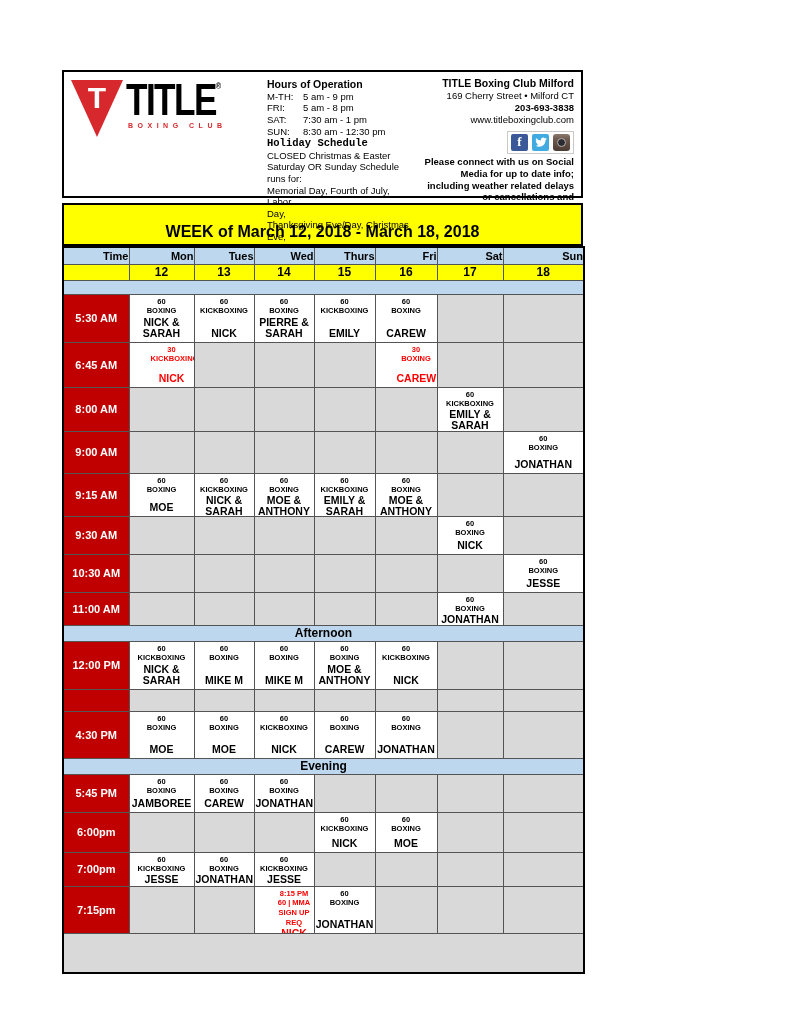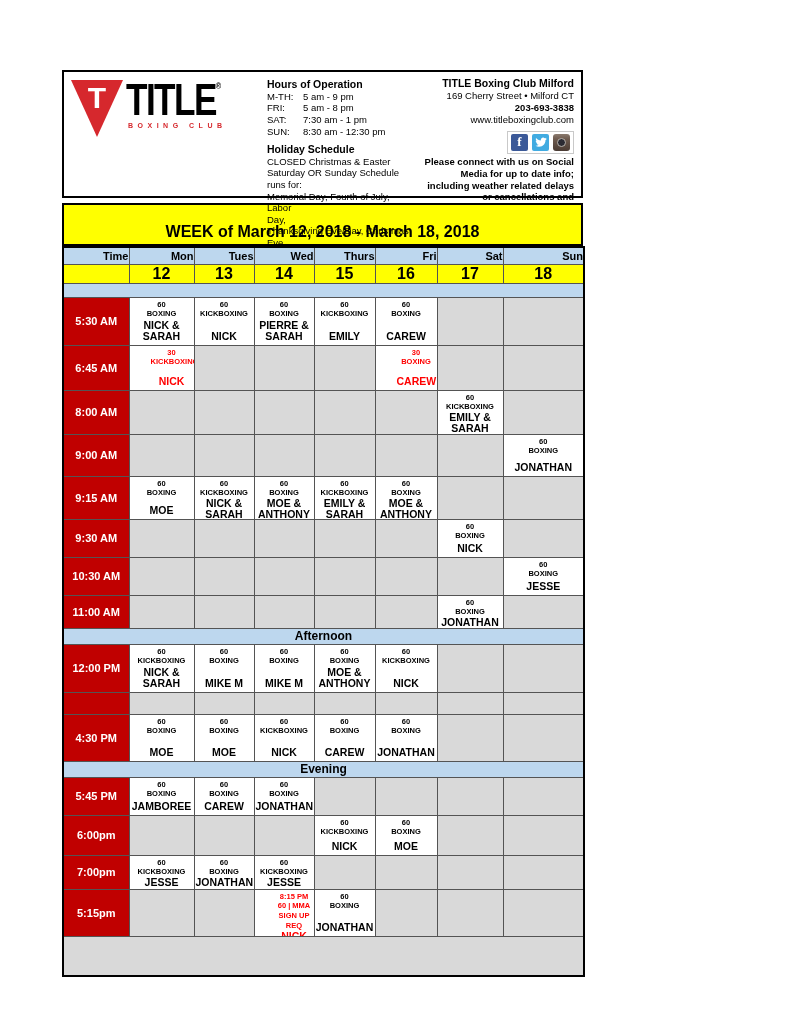--- a/index.html
+++ b/index.html
@@ -30,21 +30,21 @@
     transform:scaleX(.80);transform-origin:left top;white-space:nowrap;
   }
   .reg{font-size:9px;vertical-align:top;letter-spacing:0;position:relative;top:2px;}
   .brandsub{
     color:#d6282d;font-weight:bold;font-size:7px;letter-spacing:4.5px;
     margin-top:2px;margin-left:2px;white-space:nowrap;
   }
   .hours{flex:1;font-size:9.5px;line-height:1.22;padding-top:1px;}
   .hours .sect{font-weight:bold;font-size:10.5px;}
   .hrow .hlbl{display:inline-block;width:36px;}
-  .holiday{margin-top:6px;}
+  .holiday{font-family:Liberation Mono, monospace;}
   .holline{line-height:1.22;}
   .contact{width:158px;text-align:right;font-size:9.5px;line-height:1.25;}
   .cname{font-weight:bold;font-size:10.5px;}
   .cphone{font-weight:bold;}
   .socialwrap{display:flex;justify-content:flex-end;margin:5px 0 2px 0;}
   .socialbox{border:1px solid #c9c9c9;padding:2px 3px;display:flex;gap:4px;background:#fff;}
   .sicon{width:17px;height:17px;border-radius:2px;display:flex;align-items:center;justify-content:center;}
   .fb{background:#3b5998;color:#fff;font-weight:bold;font-size:13px;font-family:"Liberation Serif",serif;}
   .tw{background:#41abe1;}
   .ig{background:linear-gradient(180deg,#8a7a6e 0%,#6e5b4f 30%,#4a3b33 100%);position:relative;border-radius:3px;}
@@ -63,21 +63,21 @@
     border:2px solid #000;margin-top:0;
   }
   table.sched td,table.sched th{
     border:1px solid #545454;padding:0;box-sizing:border-box;overflow:hidden;
   }
   th.dayhead{
     background:#bdd7ee;font-weight:bold;font-size:11px;text-align:right;
     border:1px solid #000;
   }
   td.datecell{
-    background:#ffff00;font-weight:bold;font-size:16px;text-align:center;
+    background:#ffff00;font-weight:bold;font-size:12px;text-align:center;
     border:1px solid #000;
   }
   td.time{
     background:#c00000;color:#fff;font-weight:bold;font-size:11px;
     text-align:center;vertical-align:middle;border:1px solid #000;
   }
   td.empty{background:#d9d9d9;}
   td.cls{background:#fff;border:1px solid #000;vertical-align:top;}
   .cellwrap{
     display:flex;flex-direction:column;justify-content:space-between;
@@ -608,21 +608,21 @@
               </div>
               <div class="nm">JESSE</div>
             </div>
           </td>
           <td class="empty"></td>
           <td class="empty"></td>
           <td class="empty"></td>
           <td class="empty"></td>
         </tr>
         <tr style="height: 47px;">
-          <td class="time">5:15pm</td>
+          <td class="time">7:15pm</td>
           <td class="empty"></td>
           <td class="empty"></td>
           <td class="cls red">
             <div class="cellwrap" style="height: 45px;">
               <div>
                 <div class="dur">8:15 PM</div>
                 <div class="dur">60 | MMA</div>
                 <div class="dur">SIGN UP REQ</div>
               </div>
               <div class="nm">NICK</div>

